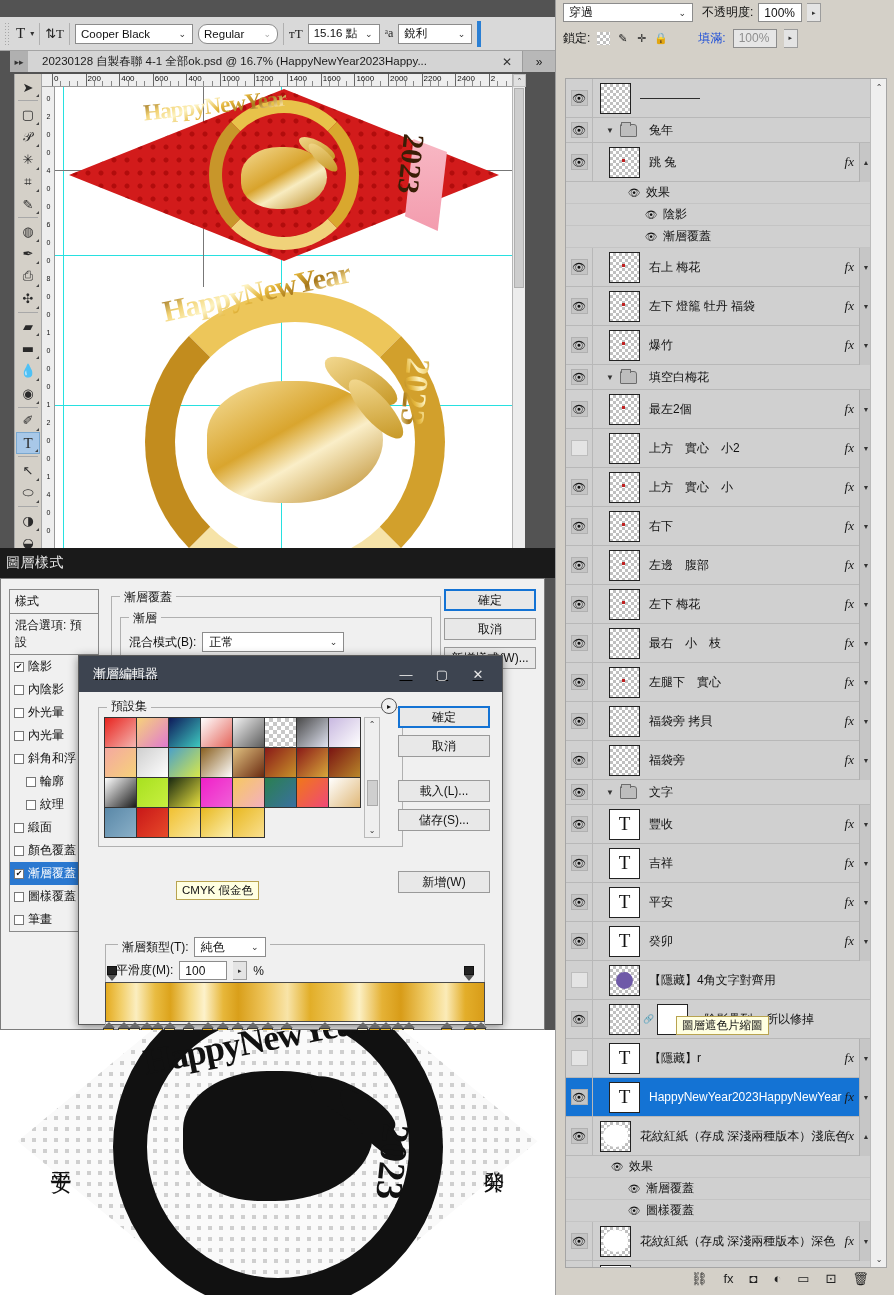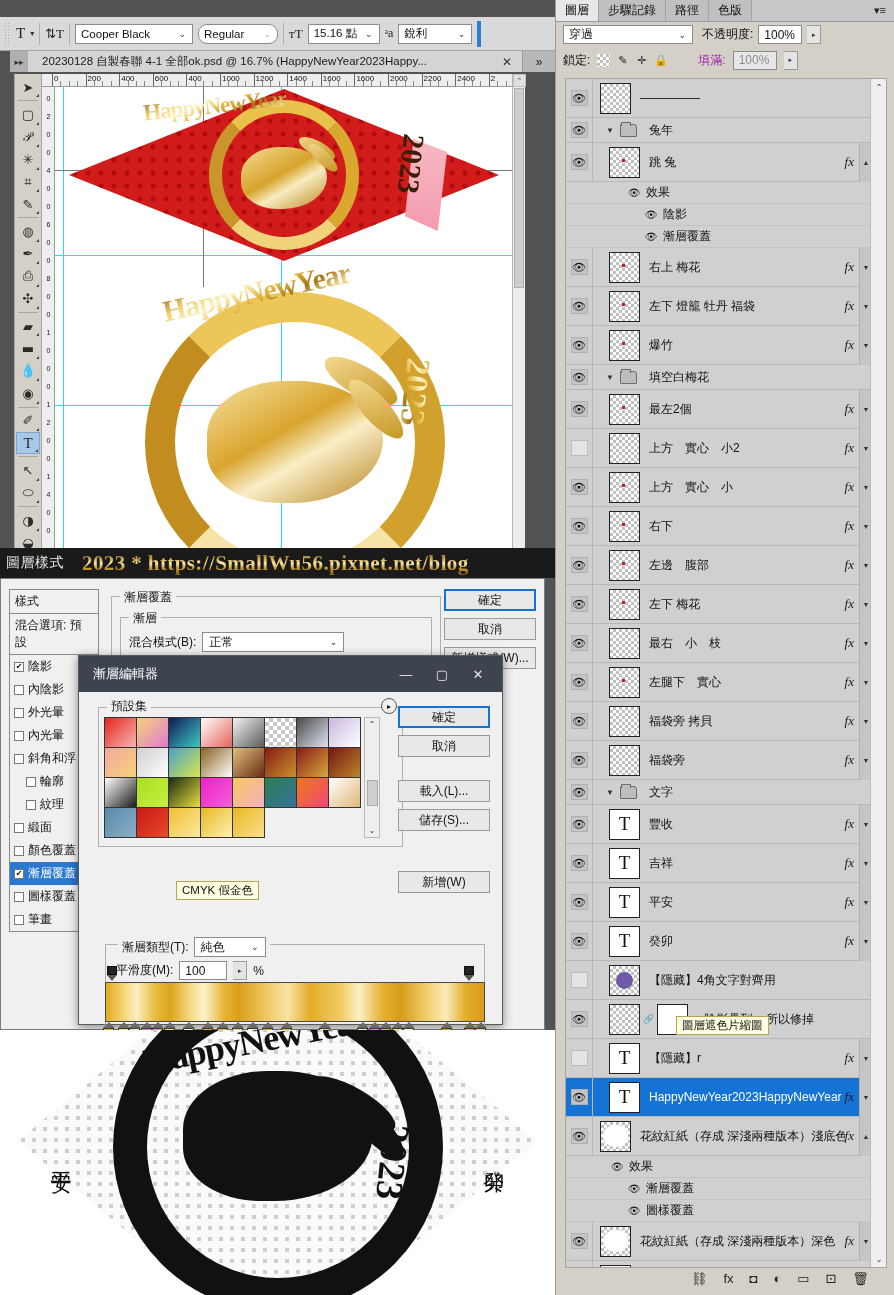--- a/index.html
+++ b/index.html
@@ -163,21 +163,21 @@
   .sel2 .cv { margin-left:auto; font-size:9px; padding:0 4px; color:#333; }
 
   .ls-right { position:absolute; right:8px; top:10px; width:92px; display:flex; flex-direction:column; gap:7px; }
   .btn { height:22px; background:#e8e8e8; border:1px solid #9a9a9a; font-size:12px; color:#111;
          display:flex; align-items:center; justify-content:center; }
   .btn.primary { border:2px solid #1473d4; background:#e8e8e8; }
 
   
   .gedlg { position:absolute; left:78px; top:655px; width:425px; height:370px;
            background:#f0f0f0; border:1px solid #5a5a5a; box-shadow:0 2px 9px rgba(0,0,0,.45); }
-  .ge-title { height:36px; background:#3d4450; display:flex; align-items:center; padding:0 6px 0 14px; }
+  .ge-title { height:36px; background:#3d4450; display:flex; align-items:center; padding:0 6px 0 14px;text-decoration:underline; }
   .ge-title .t { color:#fff; font-size:13px; }
   .ge-title .wbtns { margin-left:auto; display:flex; align-items:center; }
   .ge-title .wb { width:36px; height:34px; display:flex; align-items:center; justify-content:center;
                   color:#e8e8e8; font-size:13px; }
   .ge-body { position:relative; padding:10px 0 0 0; height:334px; }
   .ge-presets { position:absolute; left:19px; top:15px; width:305px; }
   .ge-presets .lg { position:absolute; top:-9px; left:9px; background:#f0f0f0; padding:0 4px;
                     font-size:12px; color:#111; }
   .pbox { border:1px solid #b0b0b0; padding:9px 5px 8px; }
   .pgrid-wrap { display:flex; }
@@ -490,21 +490,20 @@
       </div>
     </div>
 
     <div class="scrollV">
       <div class="arw">⌃</div>
       <div class="thumb"></div>
     </div>
 
     <div class="wm-strip">
       <span class="wm-title">圖層樣式</span>
-      <span class="wm-url">2023 * https://SmallWu56.pixnet.net/blog</span>
     </div>
 
     <div class="lsdlg">
       <div class="ls-left">
         <div class="ls-head">樣式</div>
         <div class="ls-blend">混合選項: 預設</div>
         <div id="ls-effects">
             <div class="ls-opt">
               <span class="cbx">✔</span>
               <span>陰影</span>
@@ -789,47 +788,40 @@
       <div style="position:absolute;left:59%;top:30%;width:90px;height:28px;border-radius:50%;background:#111;transform:rotate(48deg);"></div>
       <div style="position:absolute;left:142px;top:-10px;font-family:'Liberation Serif',serif;font-weight:bold;font-size:36px;color:#111;transform:rotate(-11deg);letter-spacing:-1.5px;">HappyNewYear</div>
       <div style="position:absolute;right:124px;top:110px;font-family:'Liberation Serif',serif;font-weight:bold;font-size:38px;color:#111;transform:rotate(96deg);">2023</div>
       <div style="position:absolute;left:48px;top:125px;font-family:'Liberation Serif',serif;font-size:21px;line-height:26px;color:#111;writing-mode:vertical-rl;">平安</div>
       <div style="position:absolute;right:48px;top:125px;font-family:'Liberation Serif',serif;font-size:21px;line-height:26px;color:#111;writing-mode:vertical-rl;">癸卯</div>
     </div>
 
   </div>
 
   <div class="right-col">
-    <div class="ptabs" id="ptabs">
-        <div class="ptab active">圖層</div>
-        <div class="ptab">步驟記錄</div>
-        <div class="ptab">路徑</div>
-        <div class="ptab">色版</div>
-      <span class="pmenu">▾≡</span>
-    </div>
 
     <div class="prow">
       <span class="blendsel">
         <span>穿過</span>
         <span class="cv">⌄</span>
       </span>
       <span style="margin-left:4px;">不透明度:</span>
       <span class="numfield" style="width:44px;">100%</span>
       <span class="spin">▸</span>
     </div>
 
     <div class="prow2">
       <span>鎖定:</span>
       <span class="lockicons">
         <span class="lockicon chk-thumb"></span>
         <span class="lockicon">✎</span>
         <span class="lockicon">✛</span>
         <span class="lockicon">🔒</span>
       </span>
-      <span style="margin-left:24px;color:#a21caf;">填滿:</span>
+      <span style="margin-left:24px;color:#1d4ed8;">填滿:</span>
       <span class="numfield dim" style="width:44px;">100%</span>
       <span class="spin">▸</span>
     </div>
 
     <div class="layerlist">
       <div id="layerrows" style="width:306px;">
           <div class="lrow">
             <div class="eye">
               <div class="eyebox">
                 <span class="eye-g">👁</span>

